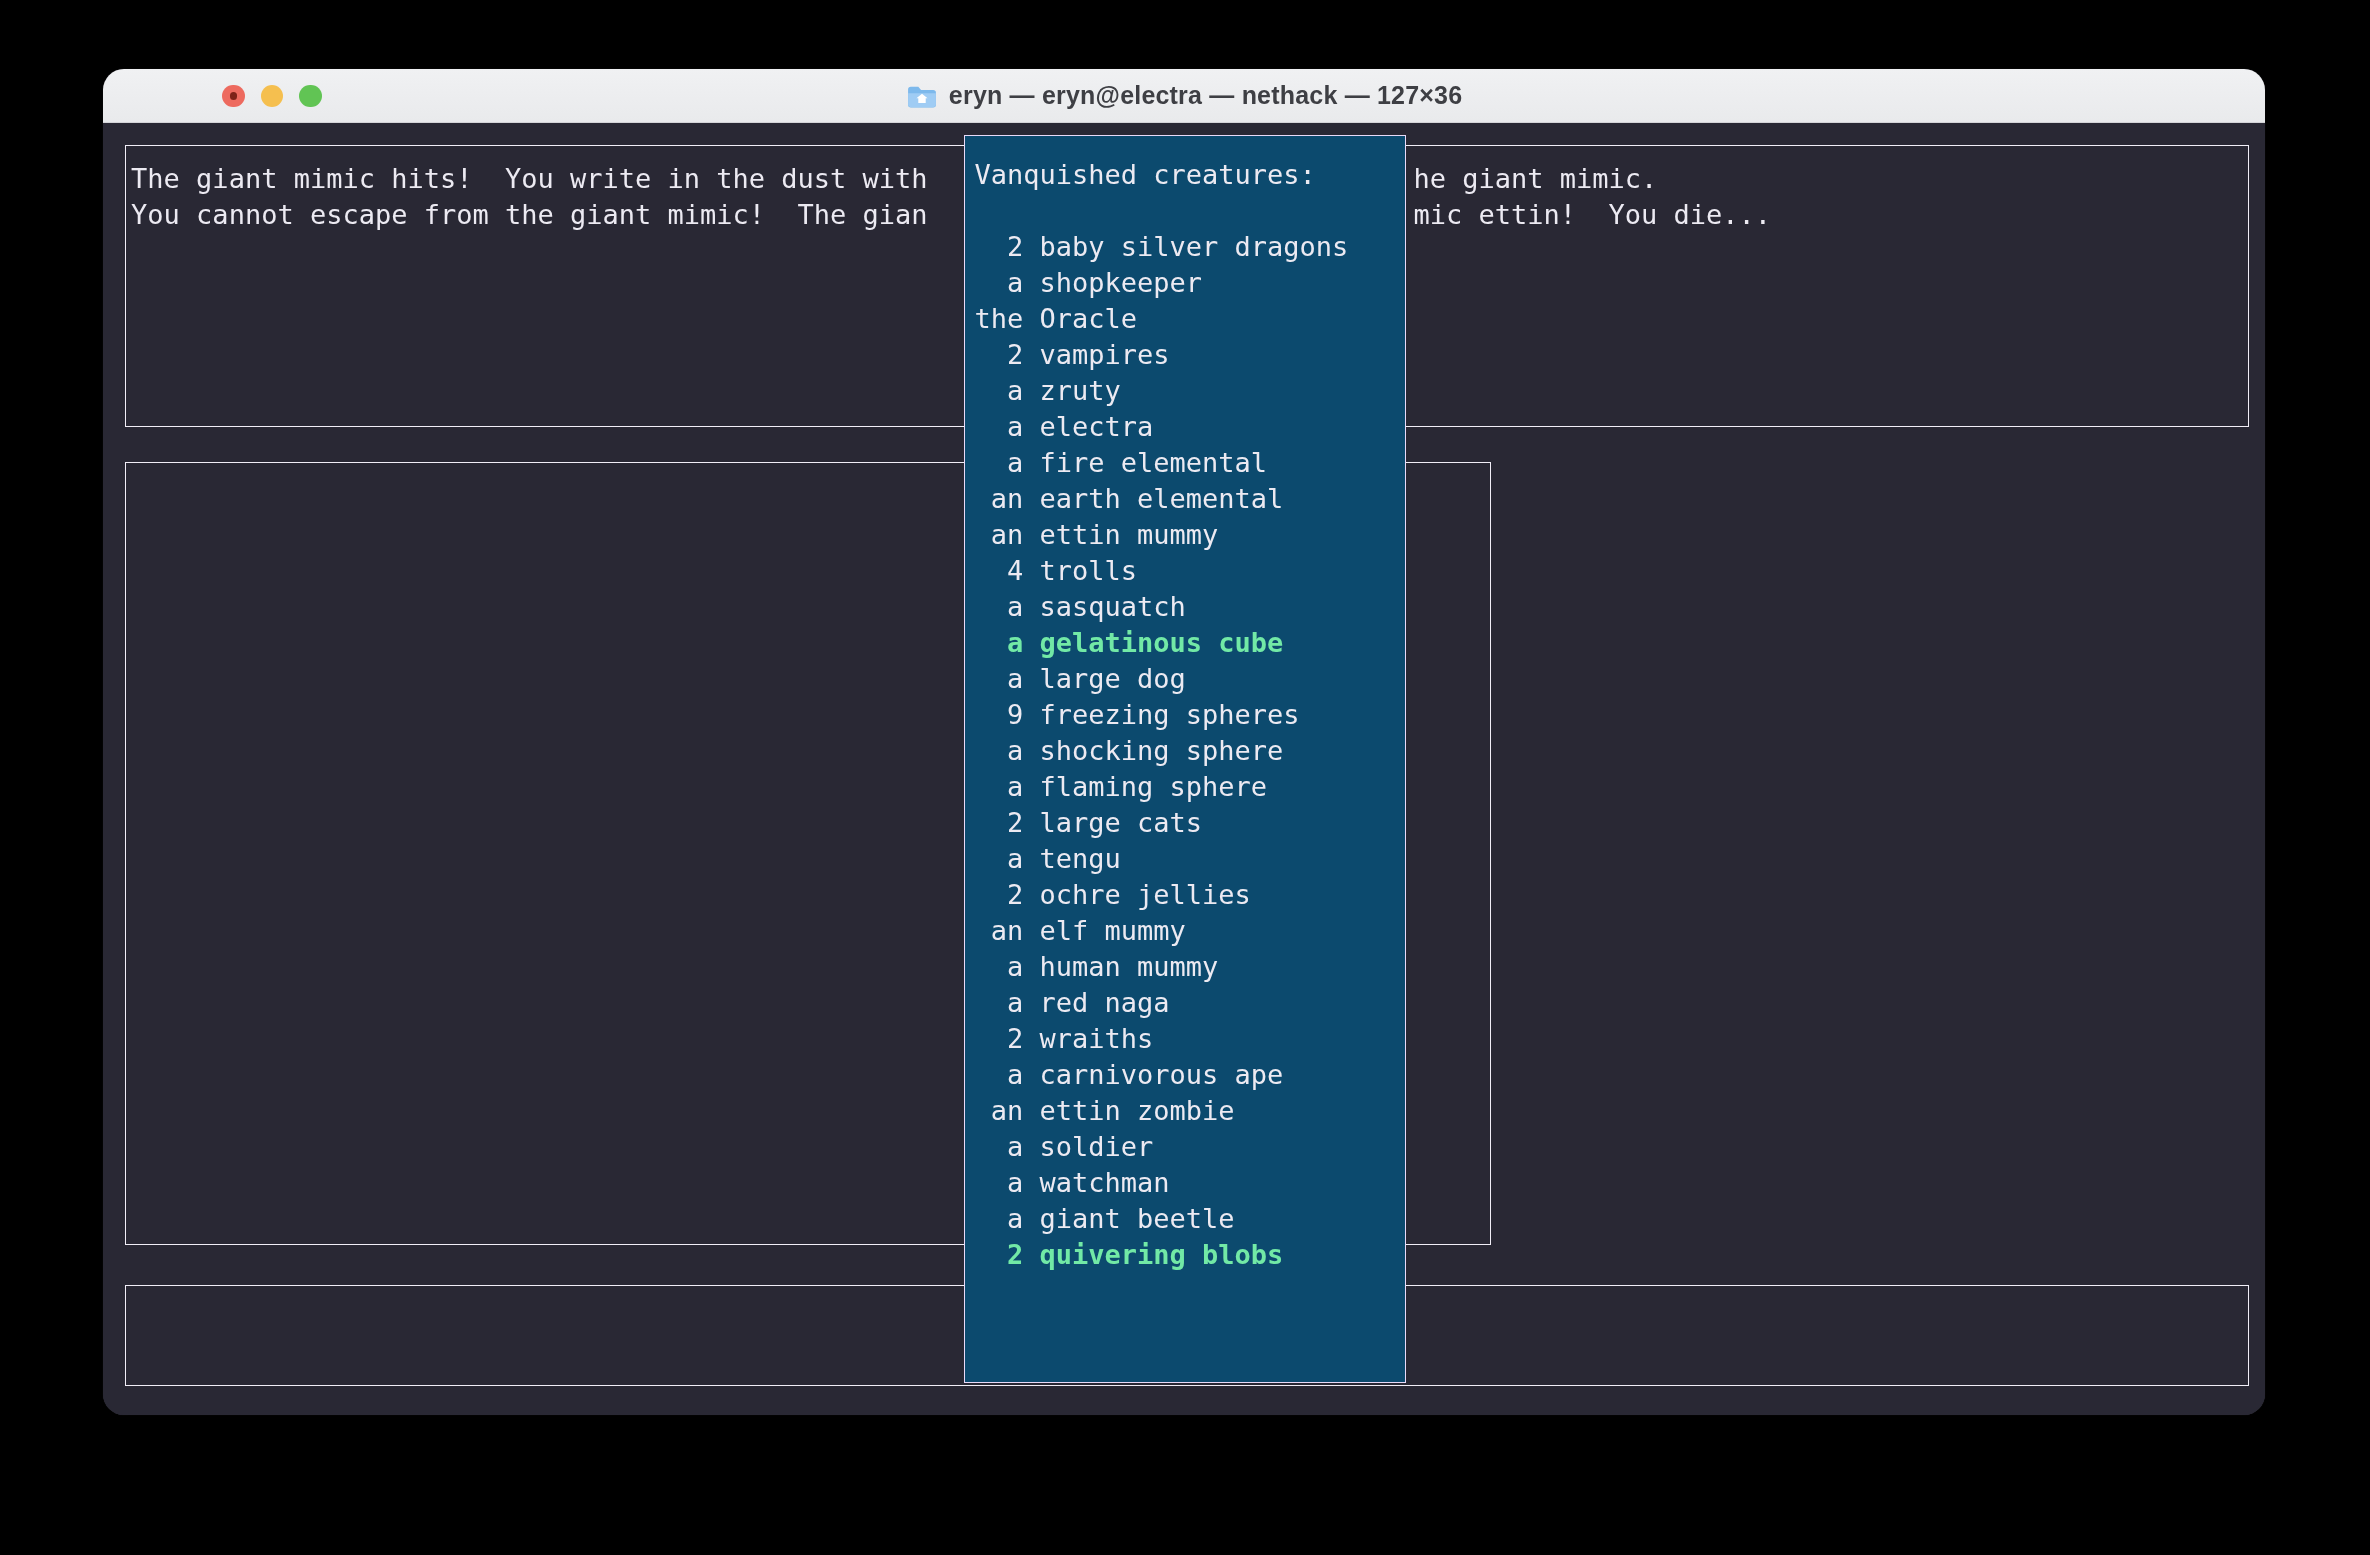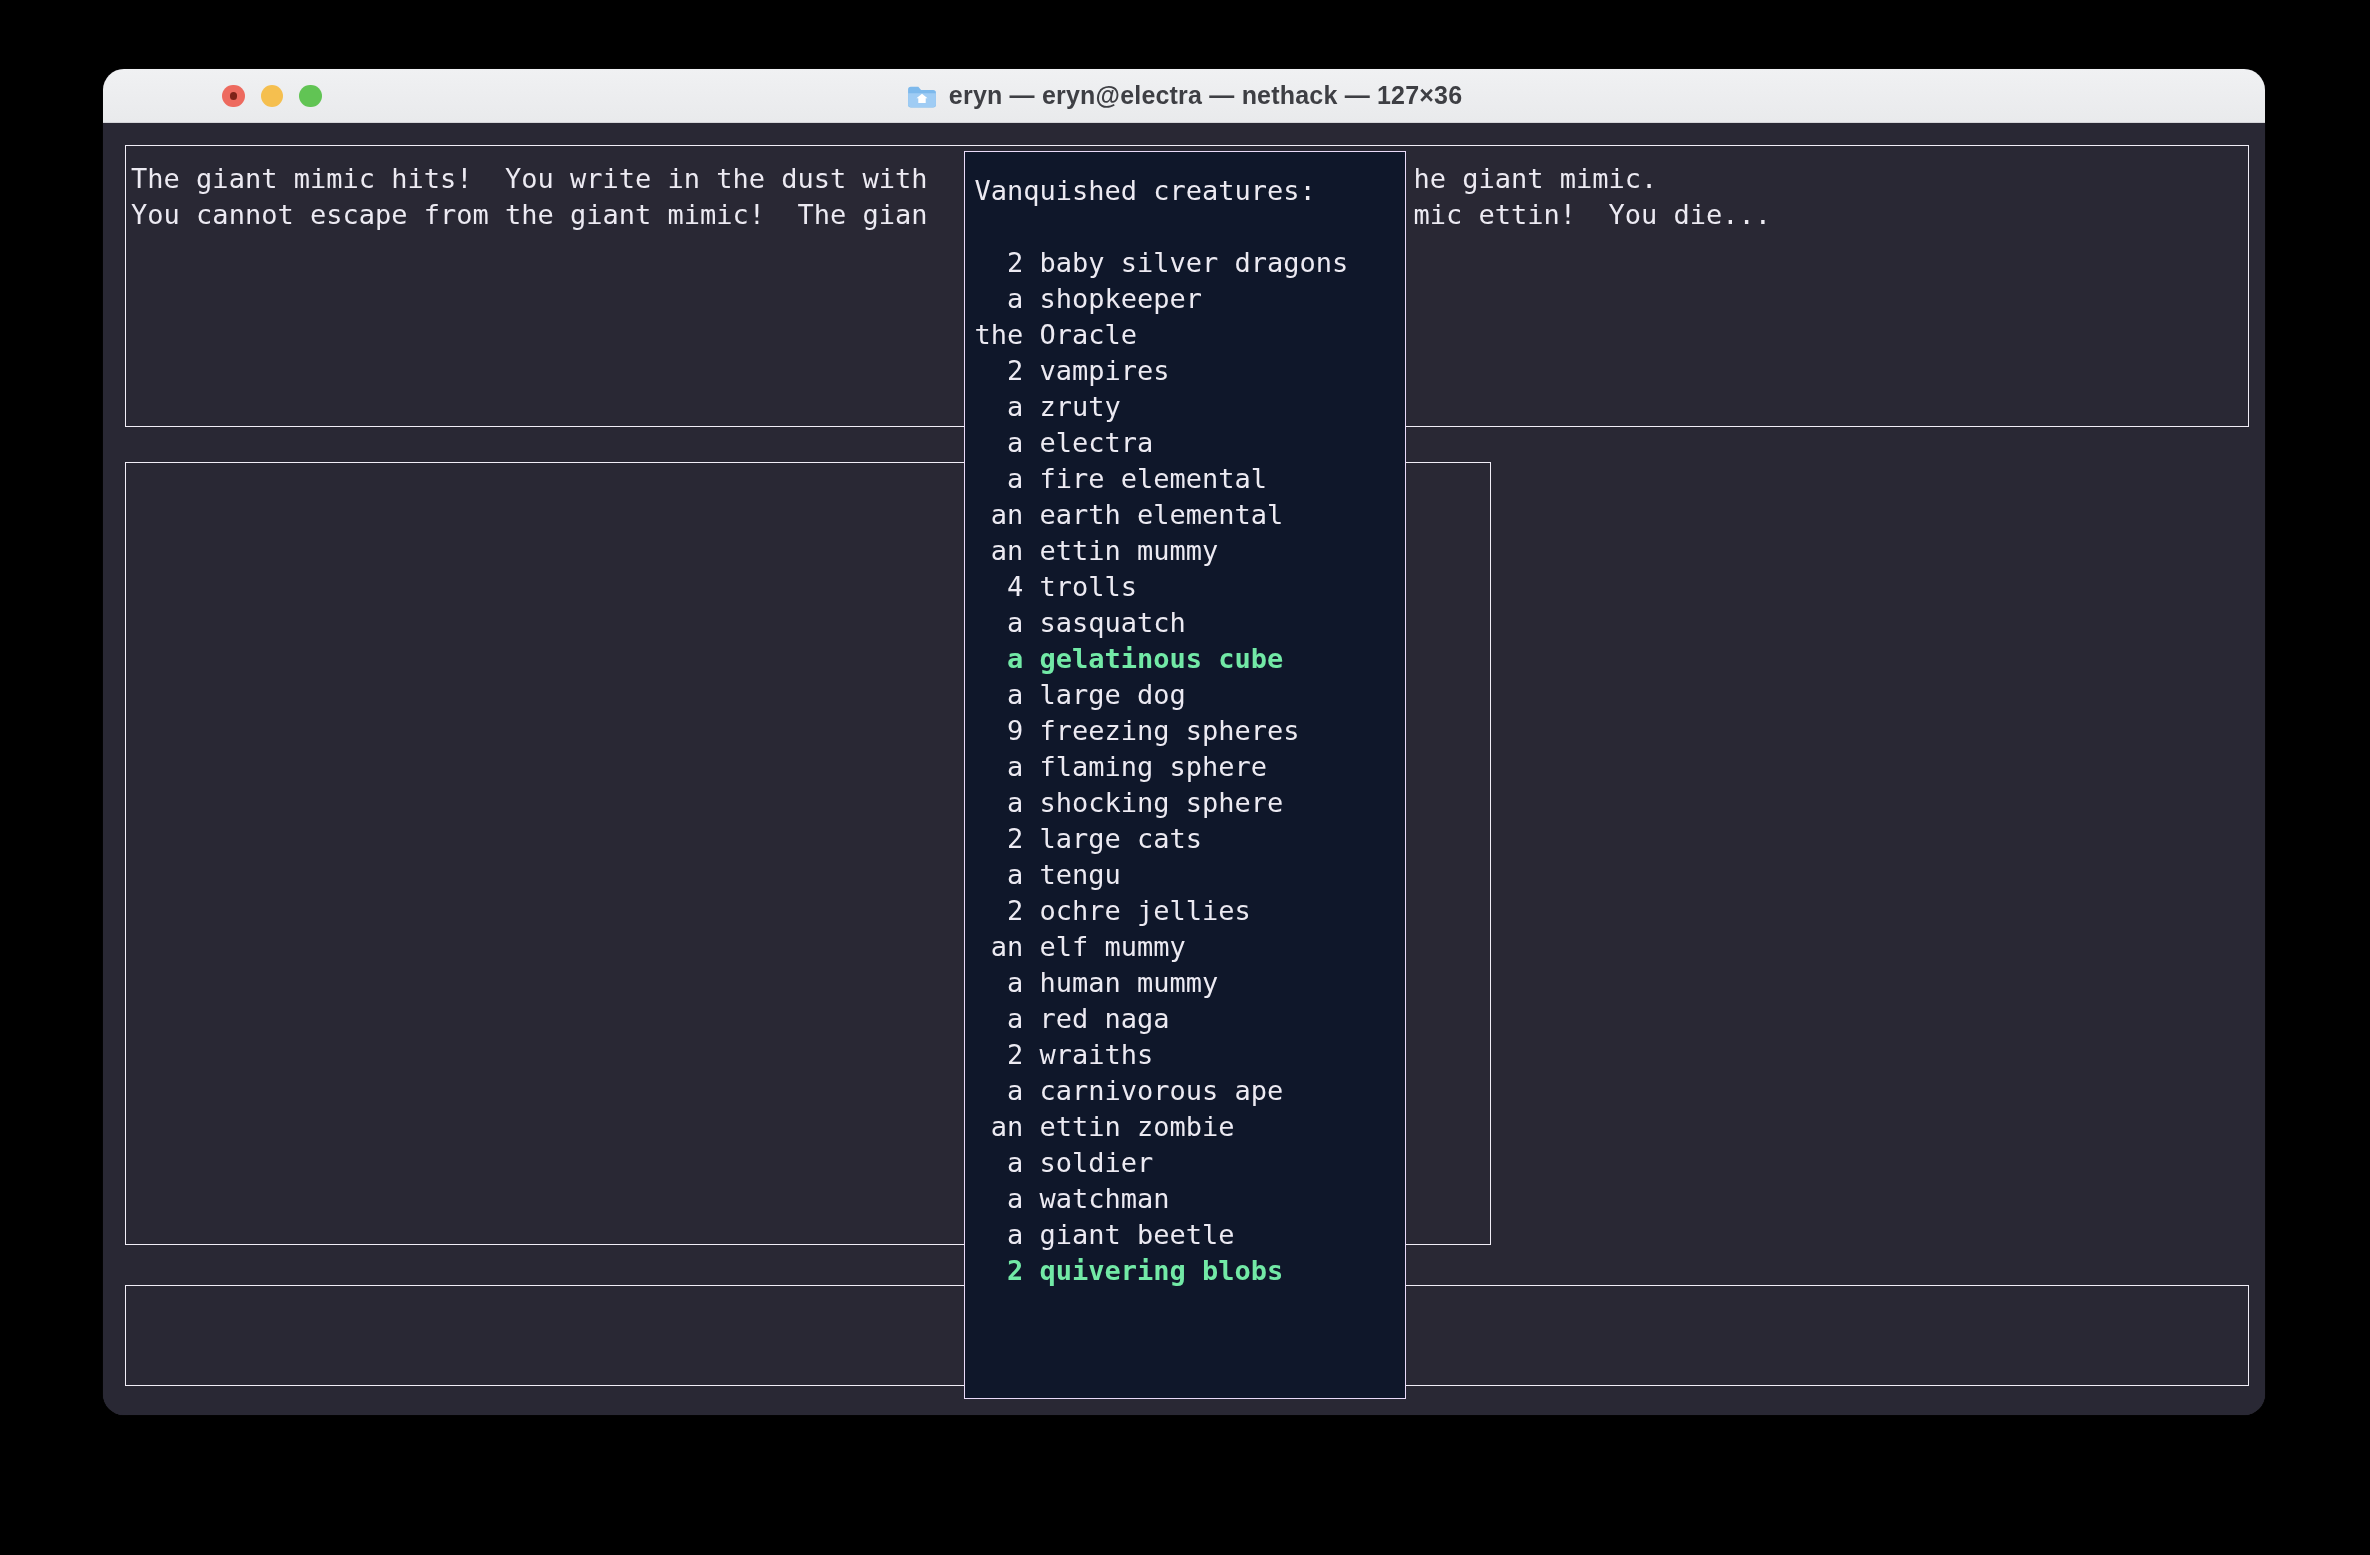--- a/index.html
+++ b/index.html
@@ -66,23 +66,23 @@
   .map-box    { left: 21.5px;  top: 339px;  width: 1366px; height: 783px; }
   .status-box { left: 21.5px;  top: 1162px; width: 2124px; height: 101px; }
 
   .line { white-space: pre; }
   .msg-left  { position: absolute; left: 5.6px;   top: 15px; }
   .msg-right { position: absolute; left: 1288px; top: 15px; }
 
   
   .panel {
     position: absolute;
-    left: 861px; top: 28px;
+    left: 861px; top: 12px;
     width: 442px; height: 1248px;
-    background: #0f172a;
+    background: #0c4a6e;
     border: 1.9px solid #e9daf8;
     z-index: 5;
     padding: 20.6px 0 0 9.4px;
   }
   .panel .blank { height: 36px; }
   .panel .green { color: var(--green, #72e9a6); font-weight: bold; }
   .page-line { text-align: right; padding-right: 37px; }
 </style>
 </head>
 <body>
@@ -133,22 +133,22 @@
           <div class="line">  a zruty</div>
           <div class="line">  a electra</div>
           <div class="line">  a fire elemental</div>
           <div class="line"> an earth elemental</div>
           <div class="line"> an ettin mummy</div>
           <div class="line">  4 trolls</div>
           <div class="line">  a sasquatch</div>
           <div class="line green">  a gelatinous cube</div>
           <div class="line">  a large dog</div>
           <div class="line">  9 freezing spheres</div>
+          <div class="line">  a shocking sphere</div>
           <div class="line">  a flaming sphere</div>
-          <div class="line">  a shocking sphere</div>
           <div class="line">  2 large cats</div>
           <div class="line">  a tengu</div>
           <div class="line">  2 ochre jellies</div>
           <div class="line"> an elf mummy</div>
           <div class="line">  a human mummy</div>
           <div class="line">  a red naga</div>
           <div class="line">  2 wraiths</div>
           <div class="line">  a carnivorous ape</div>
           <div class="line"> an ettin zombie</div>
           <div class="line">  a soldier</div>

